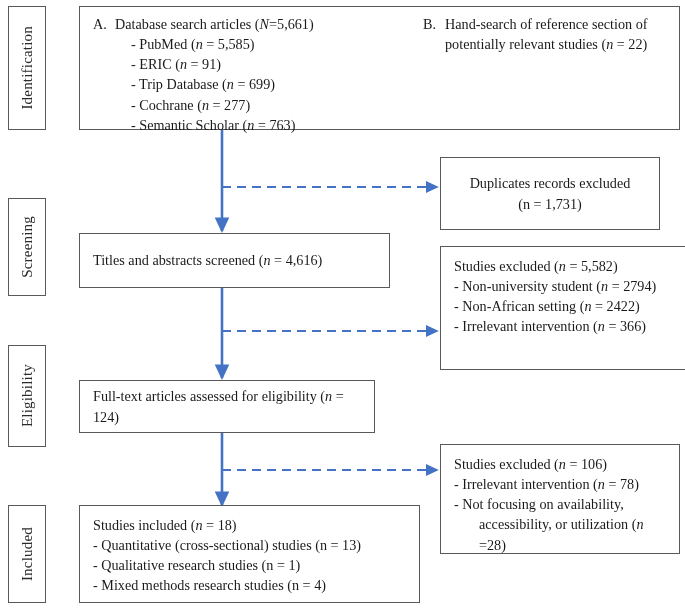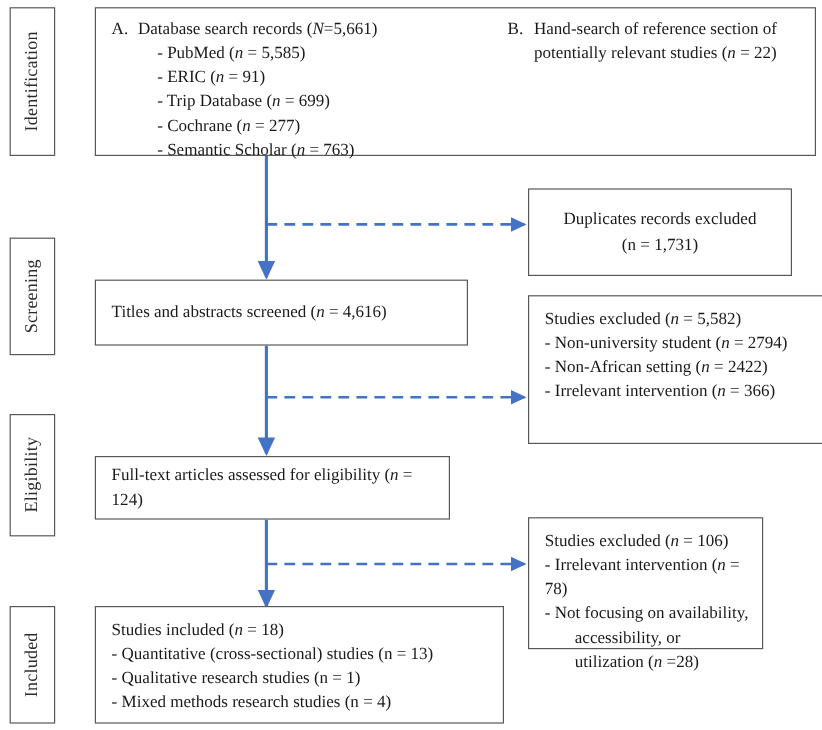--- a/index.html
+++ b/index.html
@@ -123,21 +123,21 @@
   <div class="stage-label" style="left:8px;  top:505px; width:38px; height:98px;">
     <span>Included</span>
   </div>
 
   <div class="node" style="left:79px; top:6px; width:601px; height:124px;">
     <div class="pad" style="display:flex; gap:0;">
 
       <div style="width:330px; flex:0 0 330px;">
         <div class="row">
           <div class="marker">A.</div>
-          <div class="body"><span>Database search records (</span><span class="ital">N</span><span>=5,661)</span></div>
+          <div class="body"><span>Database search articles (</span><span class="ital">N</span><span>=5,661)</span></div>
         </div>
         <div class="row">
           <div class="marker"></div>
           <div class="body">
             <div class="sub"><span>- PubMed (</span><span class="ital">n</span><span> = 5,585)</span></div>
             <div class="sub"><span>- ERIC (</span><span class="ital">n</span><span> = 91)</span></div>
             <div class="sub"><span>- Trip Database (</span><span class="ital">n</span><span> = 699)</span></div>
             <div class="sub"><span>- Cochrane (</span><span class="ital">n</span><span> = 277)</span></div>
             <div class="sub"><span>- Semantic Scholar (</span><span class="ital">n</span><span> = 763)</span></div>
           </div>
@@ -173,21 +173,21 @@
       <div><span>- Non-university student (</span><span class="ital">n</span><span> = 2794)</span></div>
       <div><span>- Non-African setting (</span><span class="ital">n</span><span> = 2422)</span></div>
       <div><span>- Irrelevant intervention (</span><span class="ital">n</span><span> = 366)</span></div>
     </div>
   </div>
 
   <div class="node center-v" style="left:79px; top:380px; width:296px; height:53px;">
     <div class="pad"><span>Full-text articles assessed for eligibility (</span><span class="ital">n</span><span> = 124)</span></div>
   </div>
 
-  <div class="node" style="left:440px; top:431px; width:196px; height:110px;">
+  <div class="node" style="left:440px; top:444px; width:240px; height:110px;">
     <div class="pad" style="padding-top:9px;">
       <div><span>Studies excluded (</span><span class="ital">n</span><span> = 106)</span></div>
       <div><span>- Irrelevant intervention (</span><span class="ital">n</span><span> = 78)</span></div>
       <div>
         <div>- Not focusing on availability,</div>
         <div class="hang2"><span>accessibility, or utilization (</span><span class="ital">n</span><span> =28)</span></div>
       </div>
     </div>
   </div>
 

